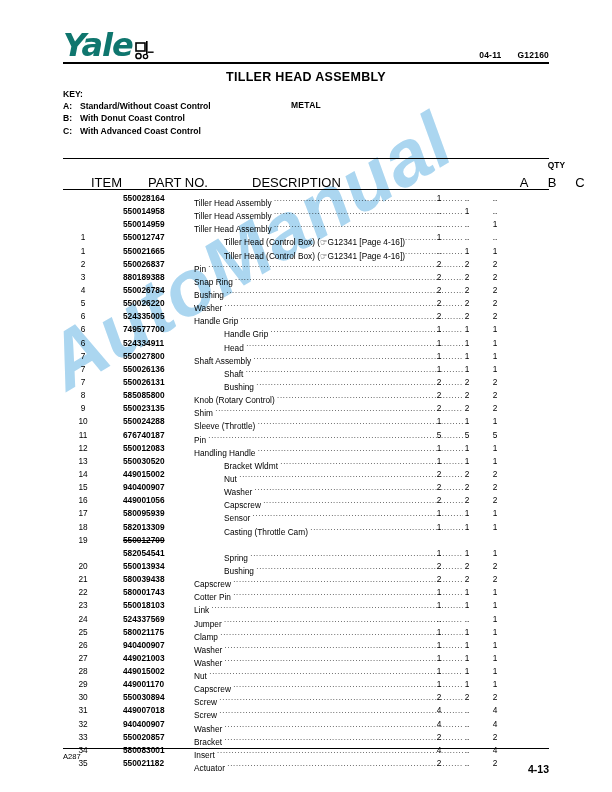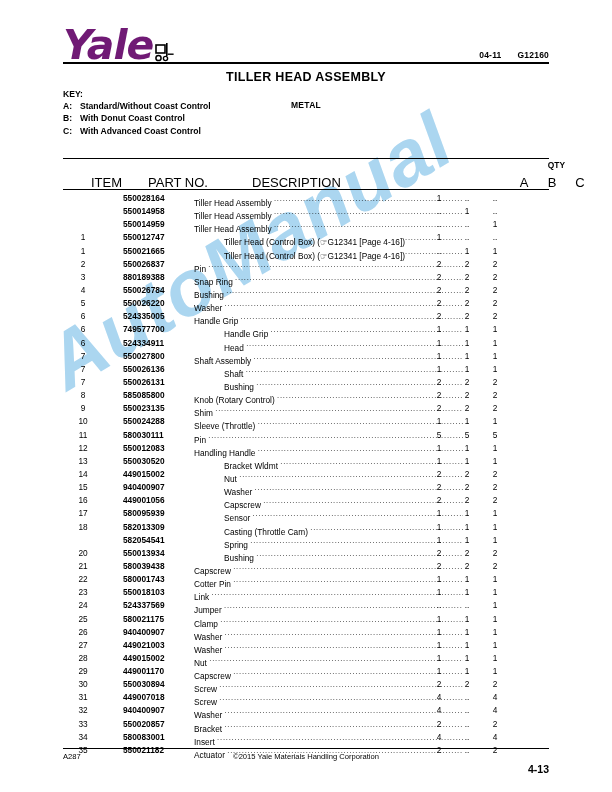--- a/index.html
+++ b/index.html
@@ -48,24 +48,24 @@
   .logo-block {
     position: absolute;
     left: 63px;
     top: 30px;
     z-index: 3;
   }
   .logo-word {
     font-family: "DejaVu Sans", sans-serif;
     font-style: italic;
     font-weight: bold;
-    font-size: 41px;
+    font-size: 32px;
     letter-spacing: -1px;
     line-height: 31px;
-    color: #701a75;
+    color: #0f766e;
     display: inline-block;
   }
   .logo-mark {
     display: inline-block;
     position: relative;
     width: 22px;
     height: 20px;
     vertical-align: bottom;
     margin-left: 1px;
     margin-bottom: 1px;
@@ -433,21 +433,21 @@
       <div class="row">
         <span class="c-item">10</span>
         <span class="c-part">550024288</span>
         <span class="c-desc indent1"><span class="desc-text">Sleeve (Throttle) </span><span class="leader"> ............................................................................................................................................</span></span>
         <span class="c-a">1</span>
         <span class="c-b">1</span>
         <span class="c-c">1</span>
       </div>
       <div class="row">
         <span class="c-item">11</span>
-        <span class="c-part">580030111</span>
+        <span class="c-part">676740187</span>
         <span class="c-desc indent1"><span class="desc-text">Pin </span><span class="leader"> ............................................................................................................................................</span></span>
         <span class="c-a">5</span>
         <span class="c-b">5</span>
         <span class="c-c">5</span>
       </div>
       <div class="row">
         <span class="c-item">12</span>
         <span class="c-part">550012083</span>
         <span class="c-desc indent1"><span class="desc-text">Handling Handle </span><span class="leader"> ............................................................................................................................................</span></span>
         <span class="c-a">1</span>
@@ -496,20 +496,28 @@
       </div>
       <div class="row">
         <span class="c-item">18</span>
         <span class="c-part">582013309</span>
         <span class="c-desc indent2"><span class="desc-text">Casting (Throttle Cam) </span><span class="leader"> ............................................................................................................................................</span></span>
         <span class="c-a">1</span>
         <span class="c-b">1</span>
         <span class="c-c">1</span>
       </div>
       <div class="row">
+        <span class="c-item">19</span>
+        <span class="c-part struck">550012709</span>
+        <span class="c-desc indent2"></span>
+        <span class="c-a"></span>
+        <span class="c-b"></span>
+        <span class="c-c"></span>
+      </div>
+      <div class="row">
         <span class="c-item"></span>
         <span class="c-part">582054541</span>
         <span class="c-desc indent2"><span class="desc-text">Spring </span><span class="leader"> ............................................................................................................................................</span></span>
         <span class="c-a">1</span>
         <span class="c-b">1</span>
         <span class="c-c">1</span>
       </div>
       <div class="row">
         <span class="c-item">20</span>
         <span class="c-part">550013934</span>
@@ -636,17 +644,16 @@
         <span class="c-desc indent1"><span class="desc-text">Actuator </span><span class="leader"> ............................................................................................................................................</span></span>
         <span class="c-a">2</span>
         <span class="c-b">..</span>
         <span class="c-c">2</span>
       </div>
     </div>
 
   <div class="rule-bot"></div>
   <div class="footer">
     <span class="f-left">A287</span>
-    <span class="f-center">©2015 Yale Materials Handling Corporation</span>
     <span class="f-right">4-13</span>
   </div>
 
 </div>
 
 </body></html>

